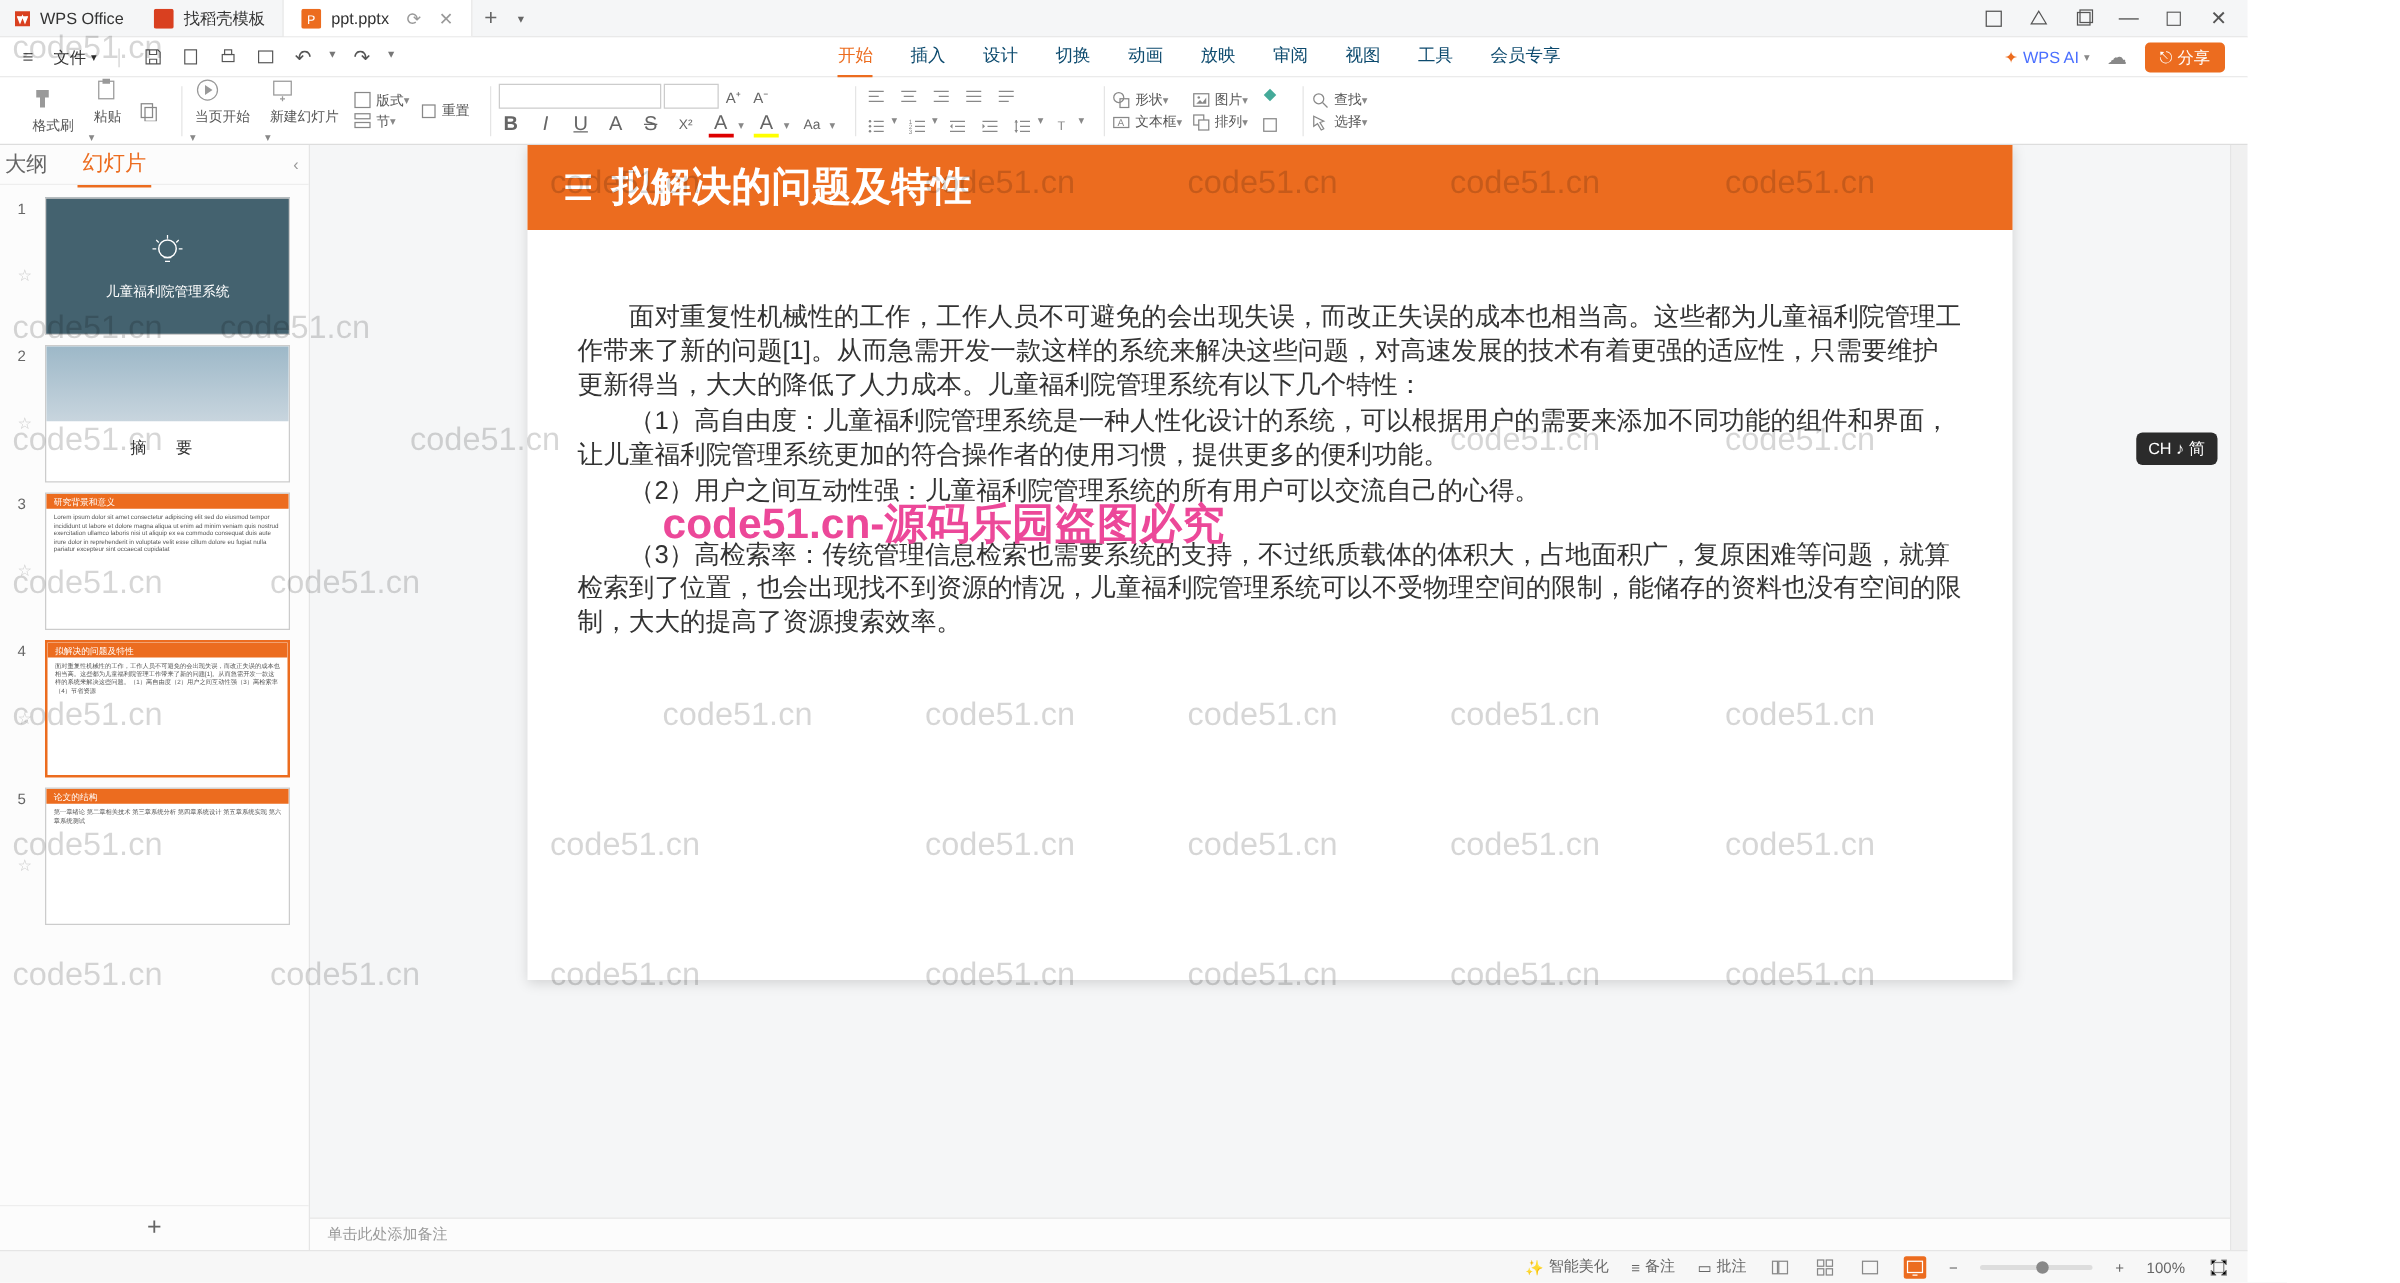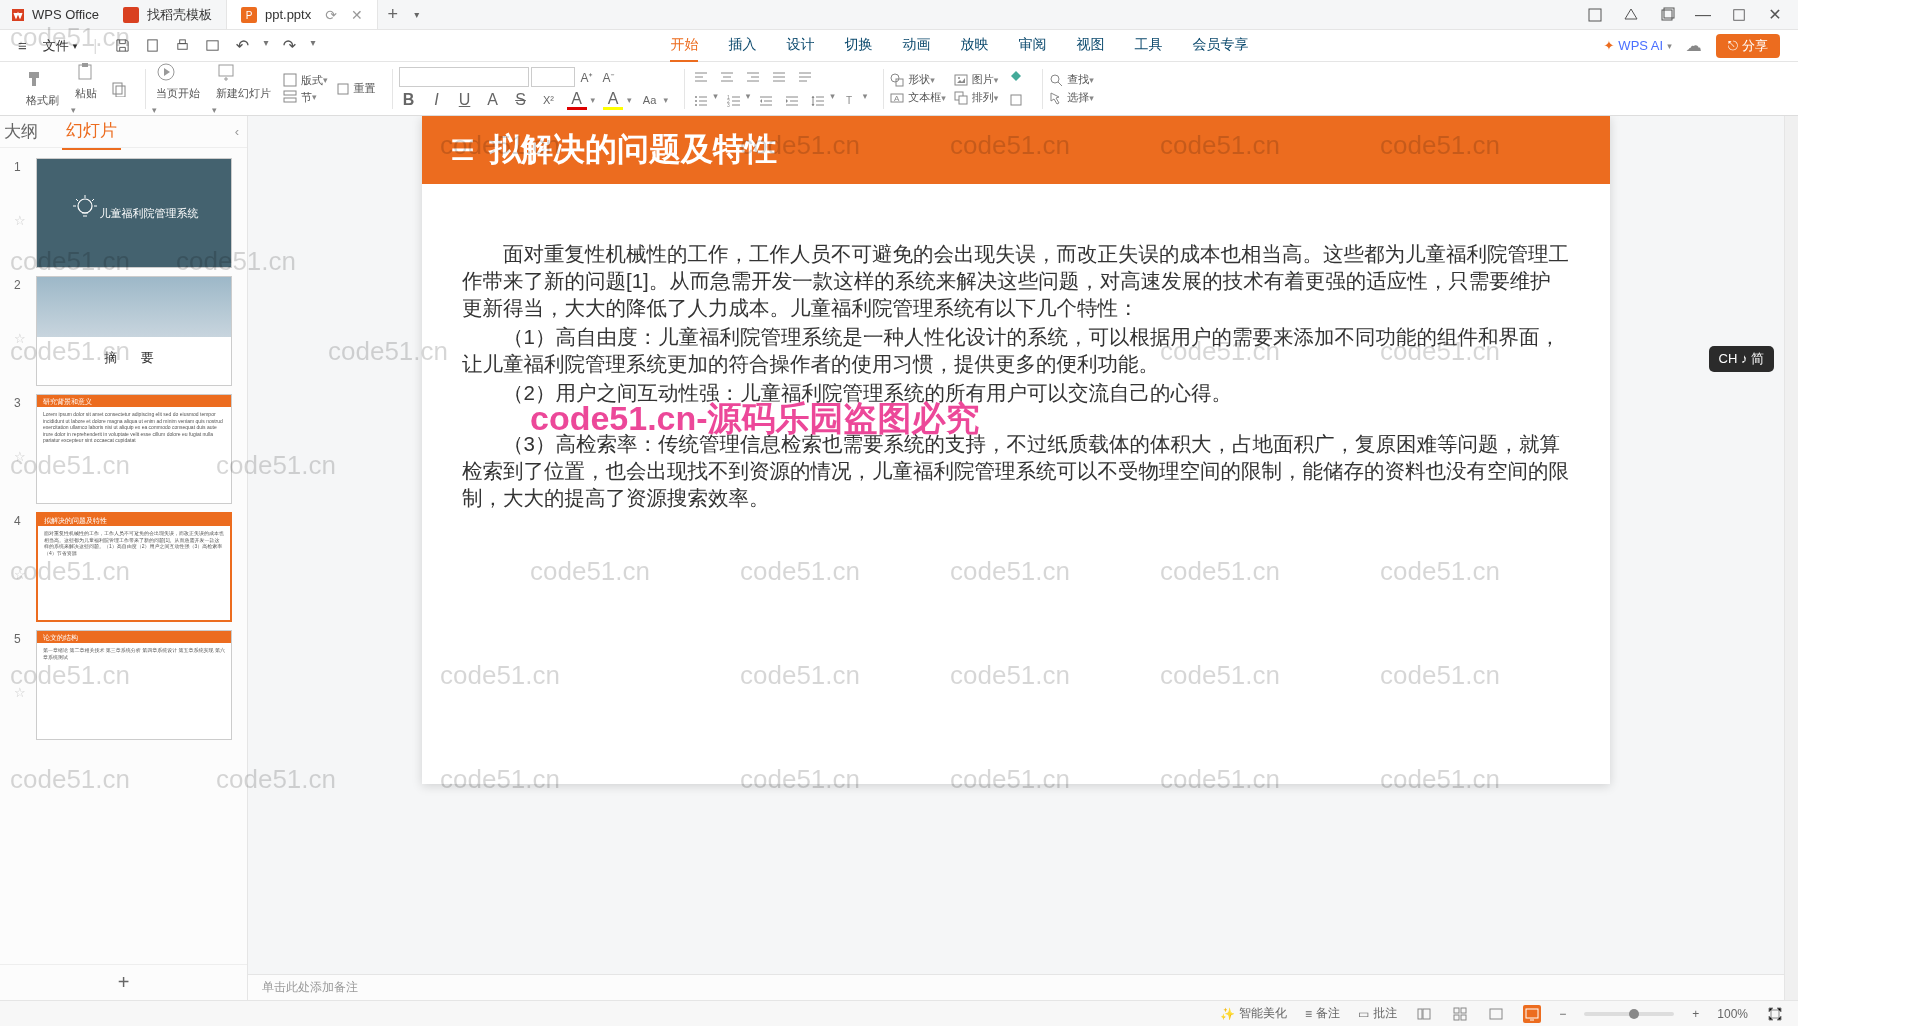--- a/index.html
+++ b/index.html
@@ -51,21 +51,21 @@
 .side-tabs { height: 32px; display: flex; align-items: center; justify-content: center; gap: 20px; border-bottom: 1px solid #eee; }
 .side-tab { font-size: 17px; color: #666; cursor: pointer; padding: 6px 4px; }
 .side-tab.active { color: #ec6c1f; border-bottom: 2px solid #ec6c1f; }
 .side-collapse { margin-left: auto; margin-right: 8px; color: #999; font-size: 13px; cursor: pointer; }
 .thumbs { flex: 1; overflow-y: auto; padding: 6px 0; }
 .thumb-row { display: flex; align-items: flex-start; padding: 4px 6px 4px 14px; position: relative; }
 .thumb-num { width: 14px; font-size: 12px; color: #666; padding-top: 2px; }
 .thumb-star { position: absolute; left: 14px; top: 50%; color: #ccc; font-size: 13px; }
 .thumb { width: 196px; height: 110px; background: #fff; border: 1px solid #ccc; margin-left: 8px; cursor: pointer; position: relative; overflow: hidden; }
 .thumb.active { border: 2px solid #ec6c1f; }
-.thumb-1 { background: #44626f; display: flex; flex-direction: row; align-items: center; justify-content: center; color: #fff; }
+.thumb-1 { background: #44626f; display: flex; flex-direction: column; align-items: center; justify-content: center; color: #fff; }
 .thumb-1-bulb { width: 30px; height: 30px; margin-bottom: 10px; }
 .thumb-1-text { font-size: 11px; }
 .thumb-2 { display: flex; flex-direction: column; }
 .thumb-2-img { height: 60px; background: linear-gradient(#9db8c8, #c8d5de); }
 .thumb-2-title { text-align: center; font-size: 13px; padding-top: 12px; color: #333; letter-spacing: 10px; }
 .thumb-head { background: #ec6c1f; color: #fff; font-size: 7px; padding: 2px 6px; height: 12px; }
 .thumb-body { padding: 4px 6px; font-size: 5px; color: #555; line-height: 1.3; }
 .thumb-5 .thumb-body { font-size: 5px; }
 .add-slide { height: 36px; display: flex; align-items: center; justify-content: center; font-size: 20px; color: #666; cursor: pointer; border-top: 1px solid #eee; }
 

